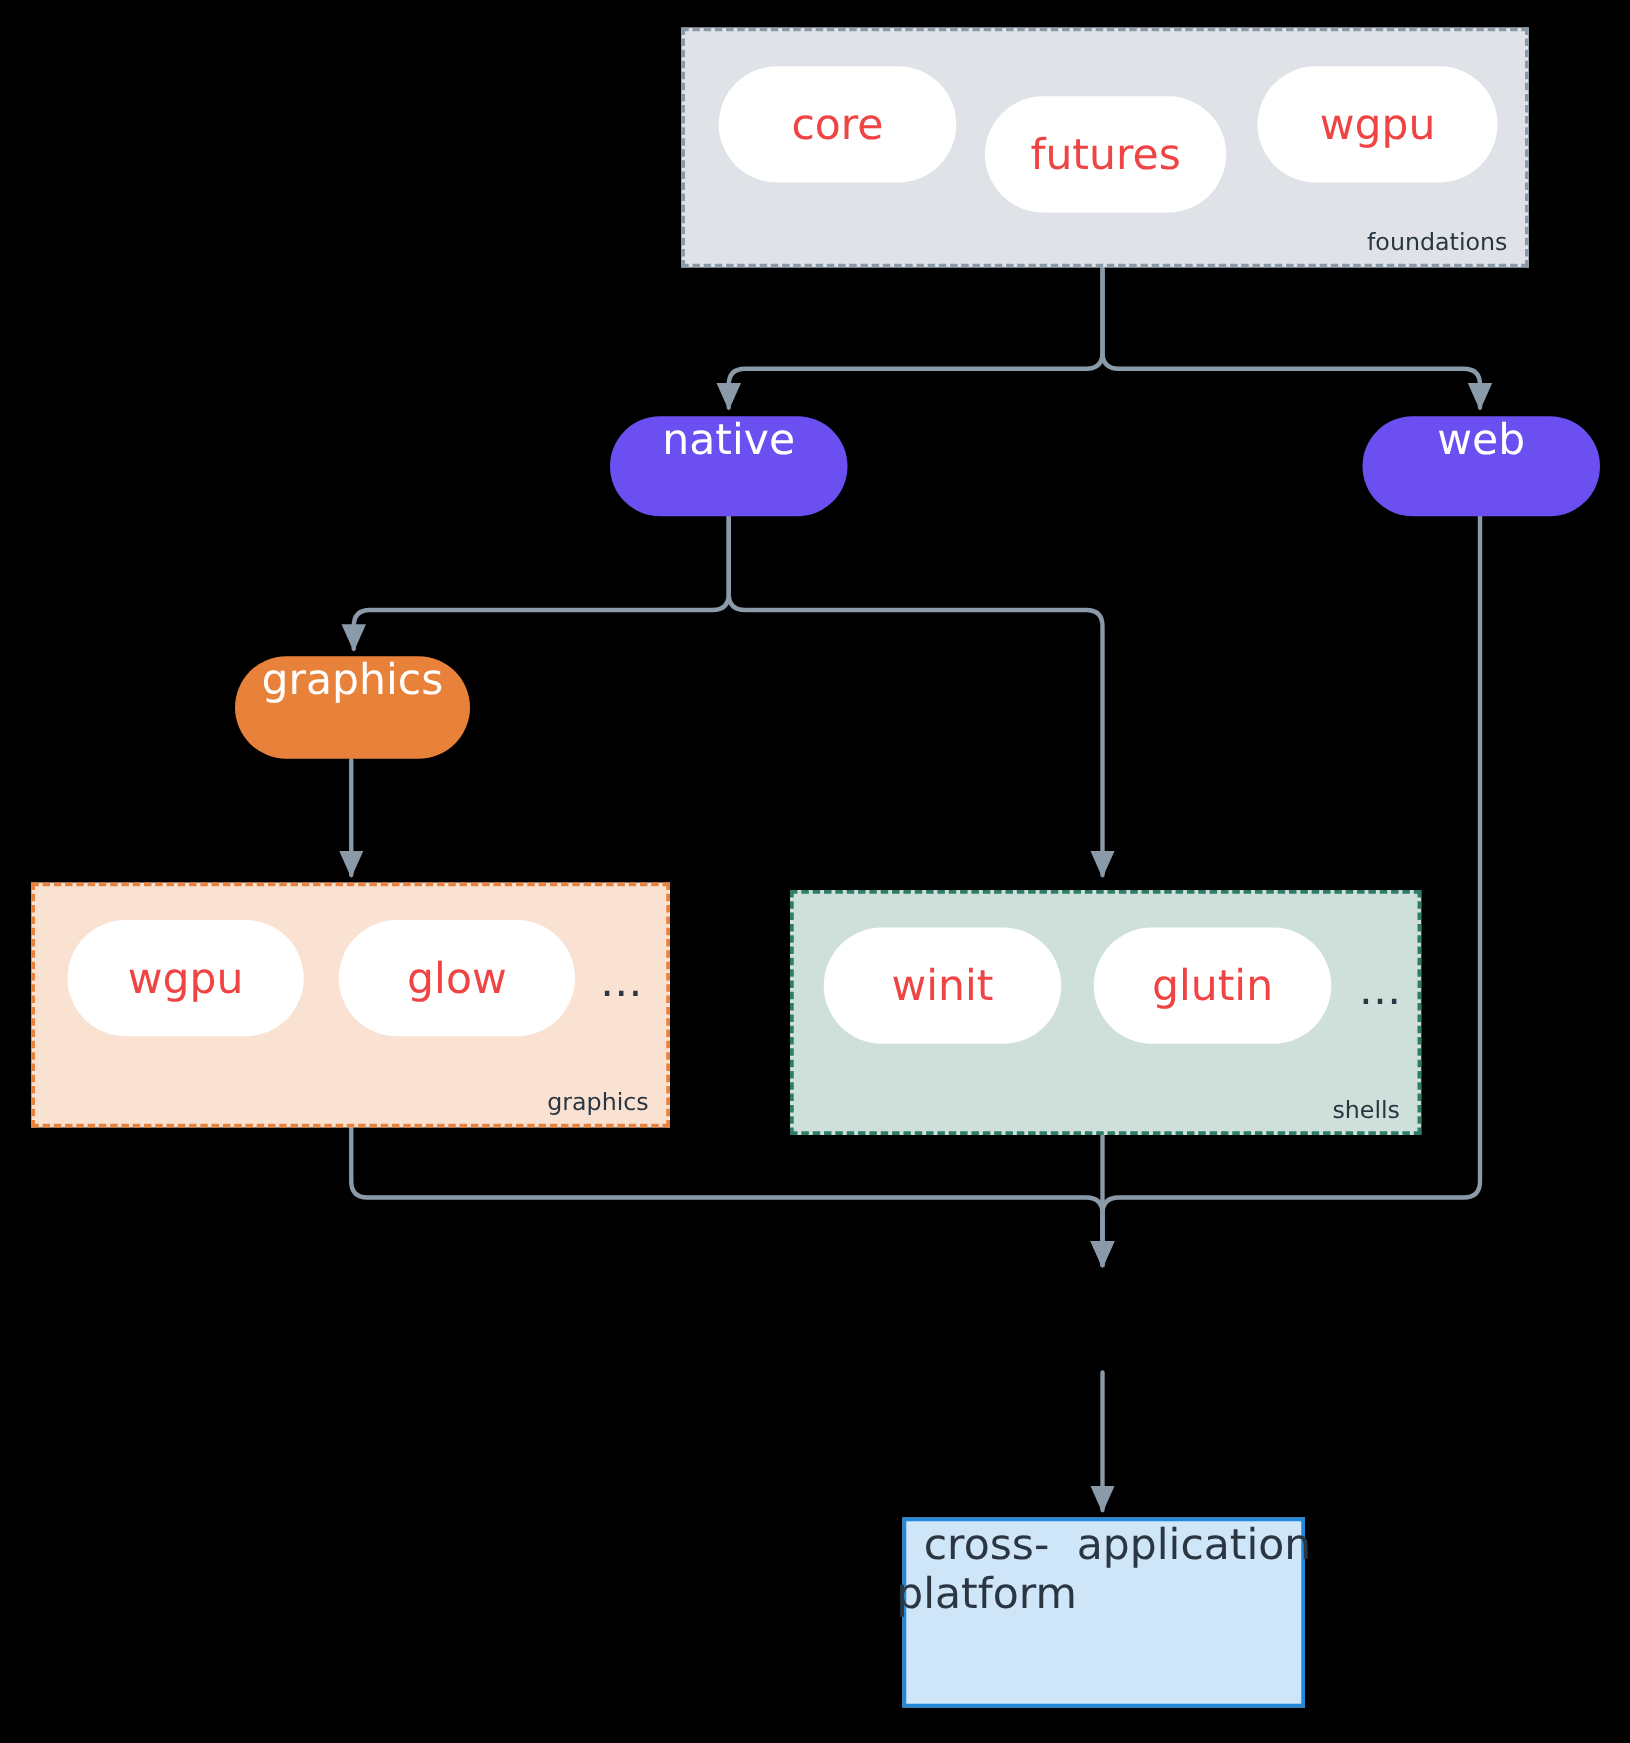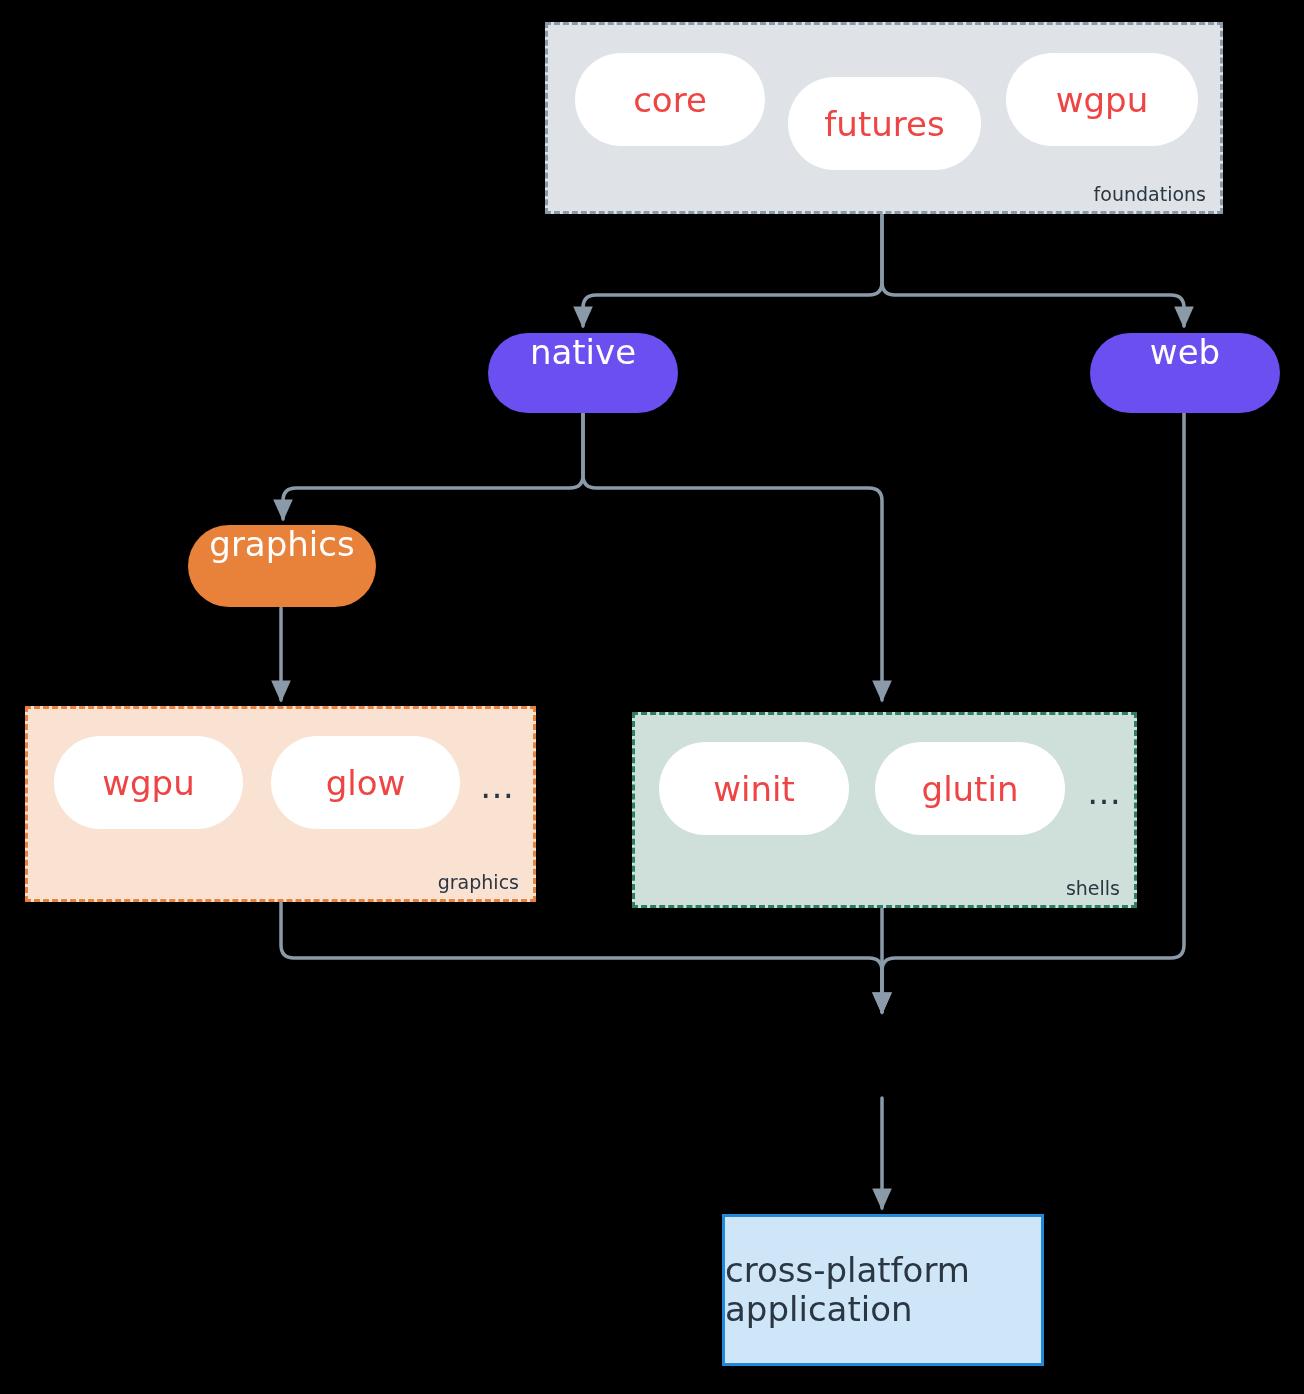--- a/index.html
+++ b/index.html
@@ -84,21 +84,21 @@
   }
   .stadium-native, .stadium-web { background: #6c4ff0; }
   .stadium-graphics { background: #e8813a; }
   .stadium-iced { background: #2288da; }
   
   .rect {
     background: #cfe5f8;
     border: 3px solid #2288da;
     color: #2a3642;
     font-size: 34px;
-    flex-direction: column;
+    flex-direction: row;
   }
   .rect span { display: block; }
 </style>
 </head>
 <body>
 
 <div id="canvas">
 
   <svg id="edges" viewBox="0 0 1304 1394" xmlns="http://www.w3.org/2000/svg">
     <defs>

